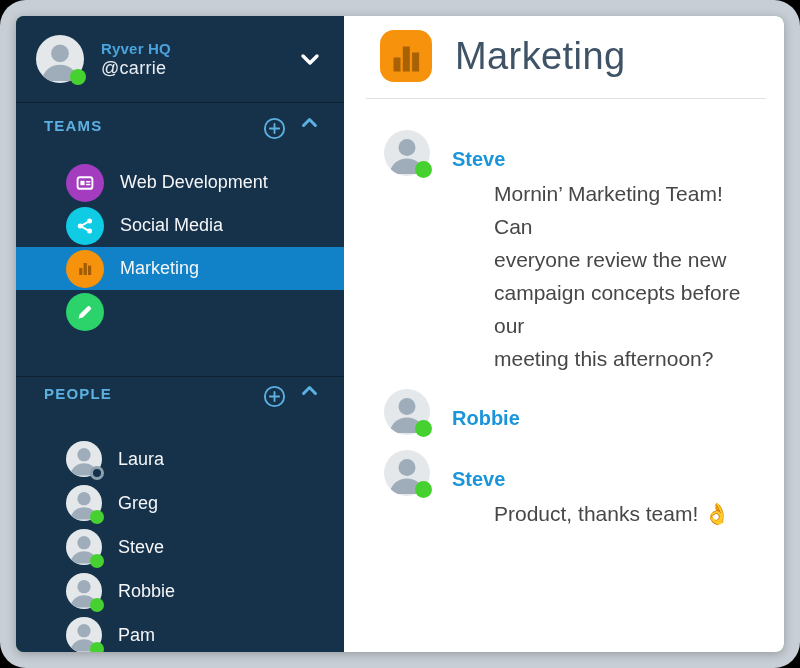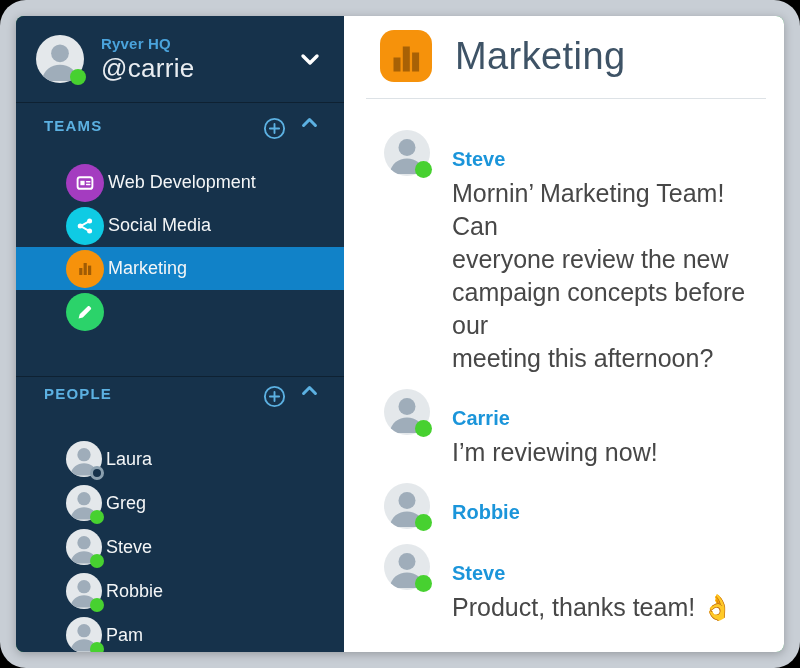--- a/index.html
+++ b/index.html
@@ -53,41 +53,41 @@
     width: 16px; height: 16px;
   }
   .av36 .dot { width: 14px; height: 14px; right: -2px; bottom: -3px; }
   .av46 .dot { width: 17px; height: 17px; right: -2px; bottom: -2px; }
   .dot.ring {
     background: #16324b !important;
     border: 3px solid #8ba0af;
   }
   .acct { flex: 1; min-width: 0; }
   .org-name { font-size: 15px; font-weight: 700; letter-spacing: .2px; }
-  .user-name { font-size: 26px; font-weight: 300; color: #e9edf1; margin-top: 1px; letter-spacing: .3px; }
+  .user-name { font-size: 18px; font-weight: 300; color: #e9edf1; margin-top: 1px; letter-spacing: .3px; }
 
   .section { padding: 14px 0 24px; }
   .section.people { border-top: 1px solid rgba(0,0,0,.32); padding-top: 8px; margin-top: 19px; }
   .section-head {
     height: 36px;
     display: flex; align-items: flex-start;
     padding: 0 26px 0 28px; gap: 15px;
     margin-bottom: 8px;
   }
   .section.people .section-head { margin-bottom: 16px; }
   .section-label {
     flex: 1;
     font-size: 15px; font-weight: 700; letter-spacing: 1.2px;
   }
   .icon-btn { display: flex; align-items: center; cursor: pointer; flex: 0 0 auto; }
 
   .srow {
     height: 43px;
     display: flex; align-items: center;
-    padding: 0 16px 0 50px; gap: 4px;
+    padding: 0 16px 0 50px; gap: 16px;
     font-size: 18px; cursor: pointer;
   }
   .section.people .srow { height: 44px; }
   .team-icon {
     width: 38px; height: 38px; border-radius: 50%;
     display: flex; align-items: center; justify-content: center;
     flex: 0 0 auto;
   }
   .srow-label { color: #f4f6f7; }
 
@@ -107,22 +107,23 @@
 
   .messages {
     padding: 31px 20px 10px 40px;
     display: flex; flex-direction: column; gap: 14px;
     overflow: hidden;
   }
   .msg { display: flex; gap: 22px; }
   .msg-body { padding-top: 16px; min-width: 0; }
   .author { font-size: 20px; font-weight: 700; line-height: 26px; margin-bottom: 5px; cursor: pointer; }
   .mtext {
-    font-size: 25px; line-height: 33px; color: #474747;
+    font-size: 21px; line-height: 33px; color: #474747;
     white-space: pre-line;
+    margin-left: 42px;
   }
 </style>
 </head>
 <body>
 
 <div class="frame">
   <div class="app">
 
     <aside class="sidebar">
 
@@ -302,33 +303,20 @@
           </span>
           <div class="msg-body">
             <div class="author" style="color: rgb(27, 149, 218);">Steve</div>
             <div class="mtext">Mornin’ Marketing Team! Can
 everyone review the new
 campaign concepts before our
 meeting this afternoon?</div>
           </div>
         </div>
 
-        <div class="msg">
-          <span class="avatar av46">
-            <svg class="sil" viewBox="0 0 46 46">
-              <circle cx="23" cy="17.5" r="8.5" fill="#9fadba"></circle>
-              <path d="M5.5 44c1.5-10.5 9-15.5 17.5-15.5s16 5 17.5 15.5z" fill="#9fadba"></path>
-            </svg>
-            <span class="dot" style="background-color: rgb(71, 209, 48);"></span>
-          </span>
-          <div class="msg-body">
-            <div class="author" style="color: rgb(27, 149, 218);">Carrie</div>
-            <div class="mtext">I’m reviewing now!</div>
-          </div>
-        </div>
 
         <div class="msg">
           <span class="avatar av46">
             <svg class="sil" viewBox="0 0 46 46">
               <circle cx="23" cy="17.5" r="8.5" fill="#9fadba"></circle>
               <path d="M5.5 44c1.5-10.5 9-15.5 17.5-15.5s16 5 17.5 15.5z" fill="#9fadba"></path>
             </svg>
             <span class="dot" style="background-color: rgb(71, 209, 48);"></span>
           </span>
           <div class="msg-body">

